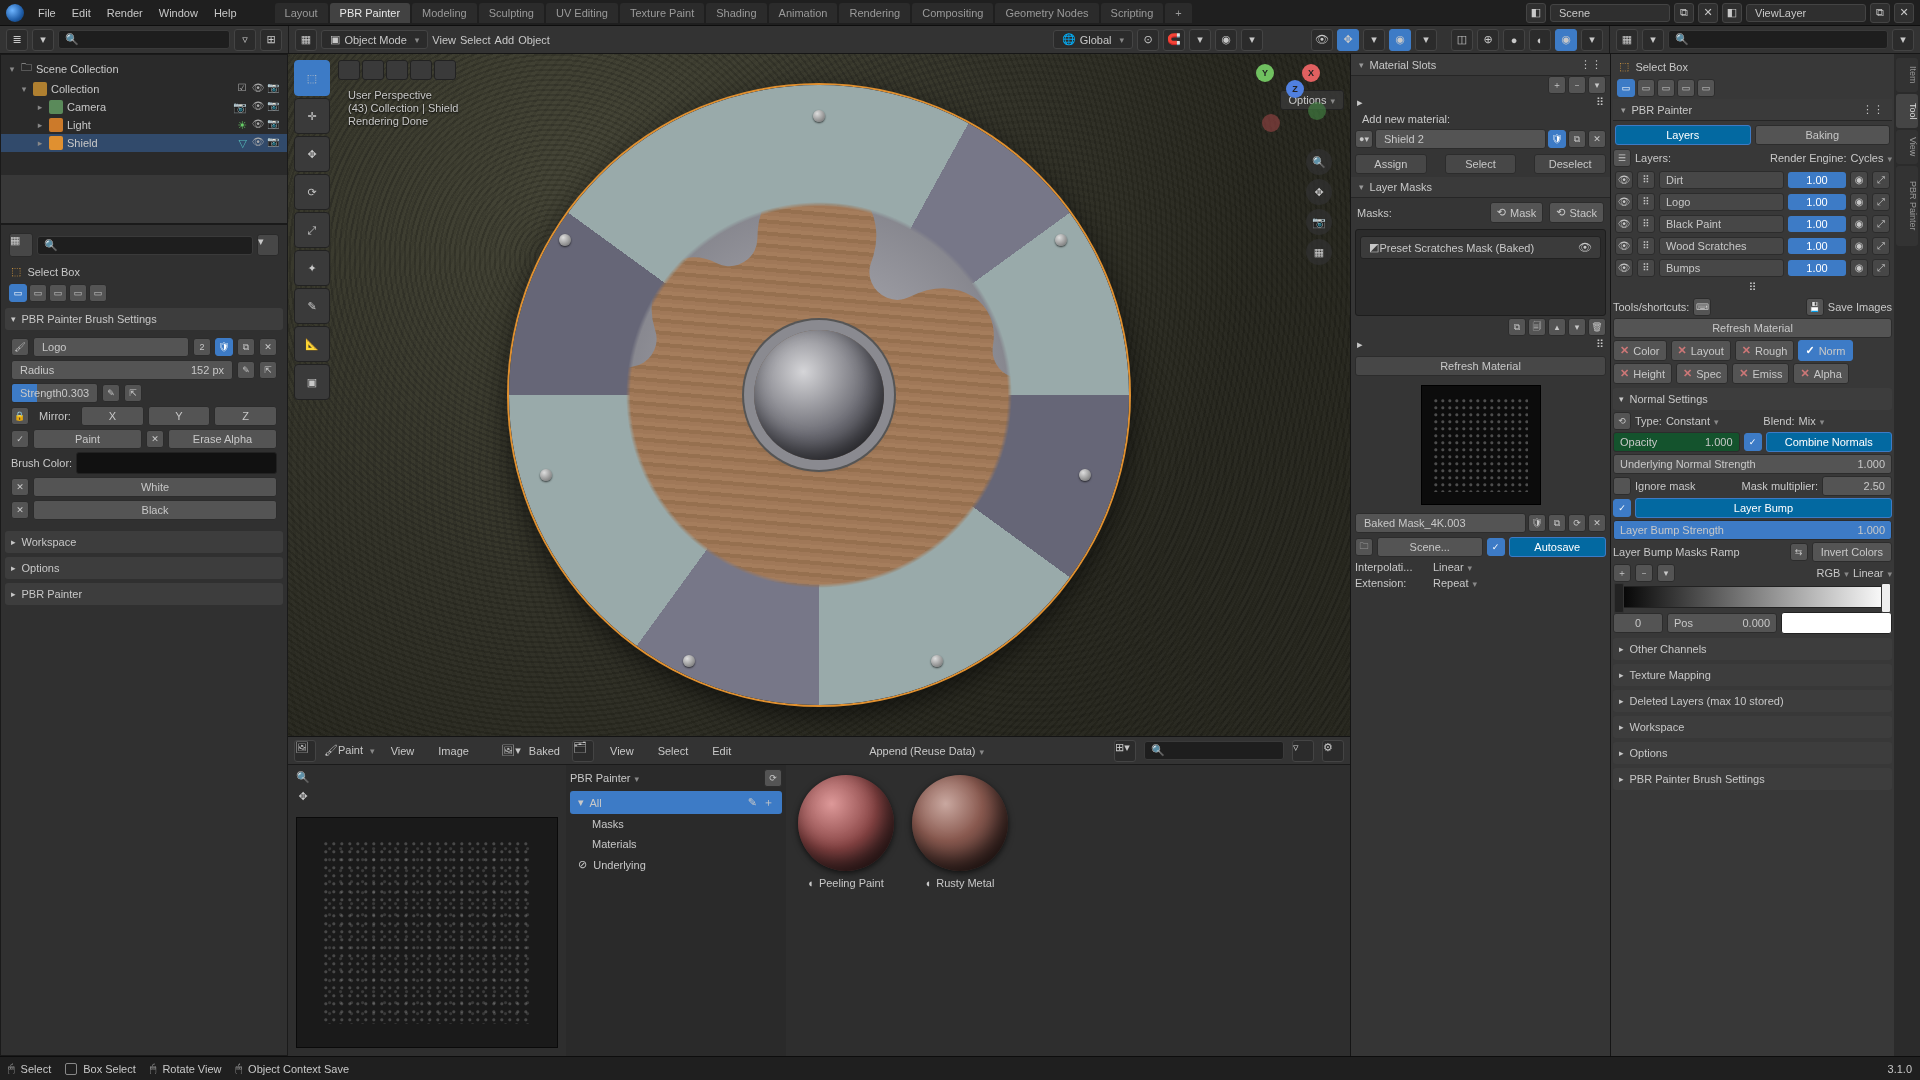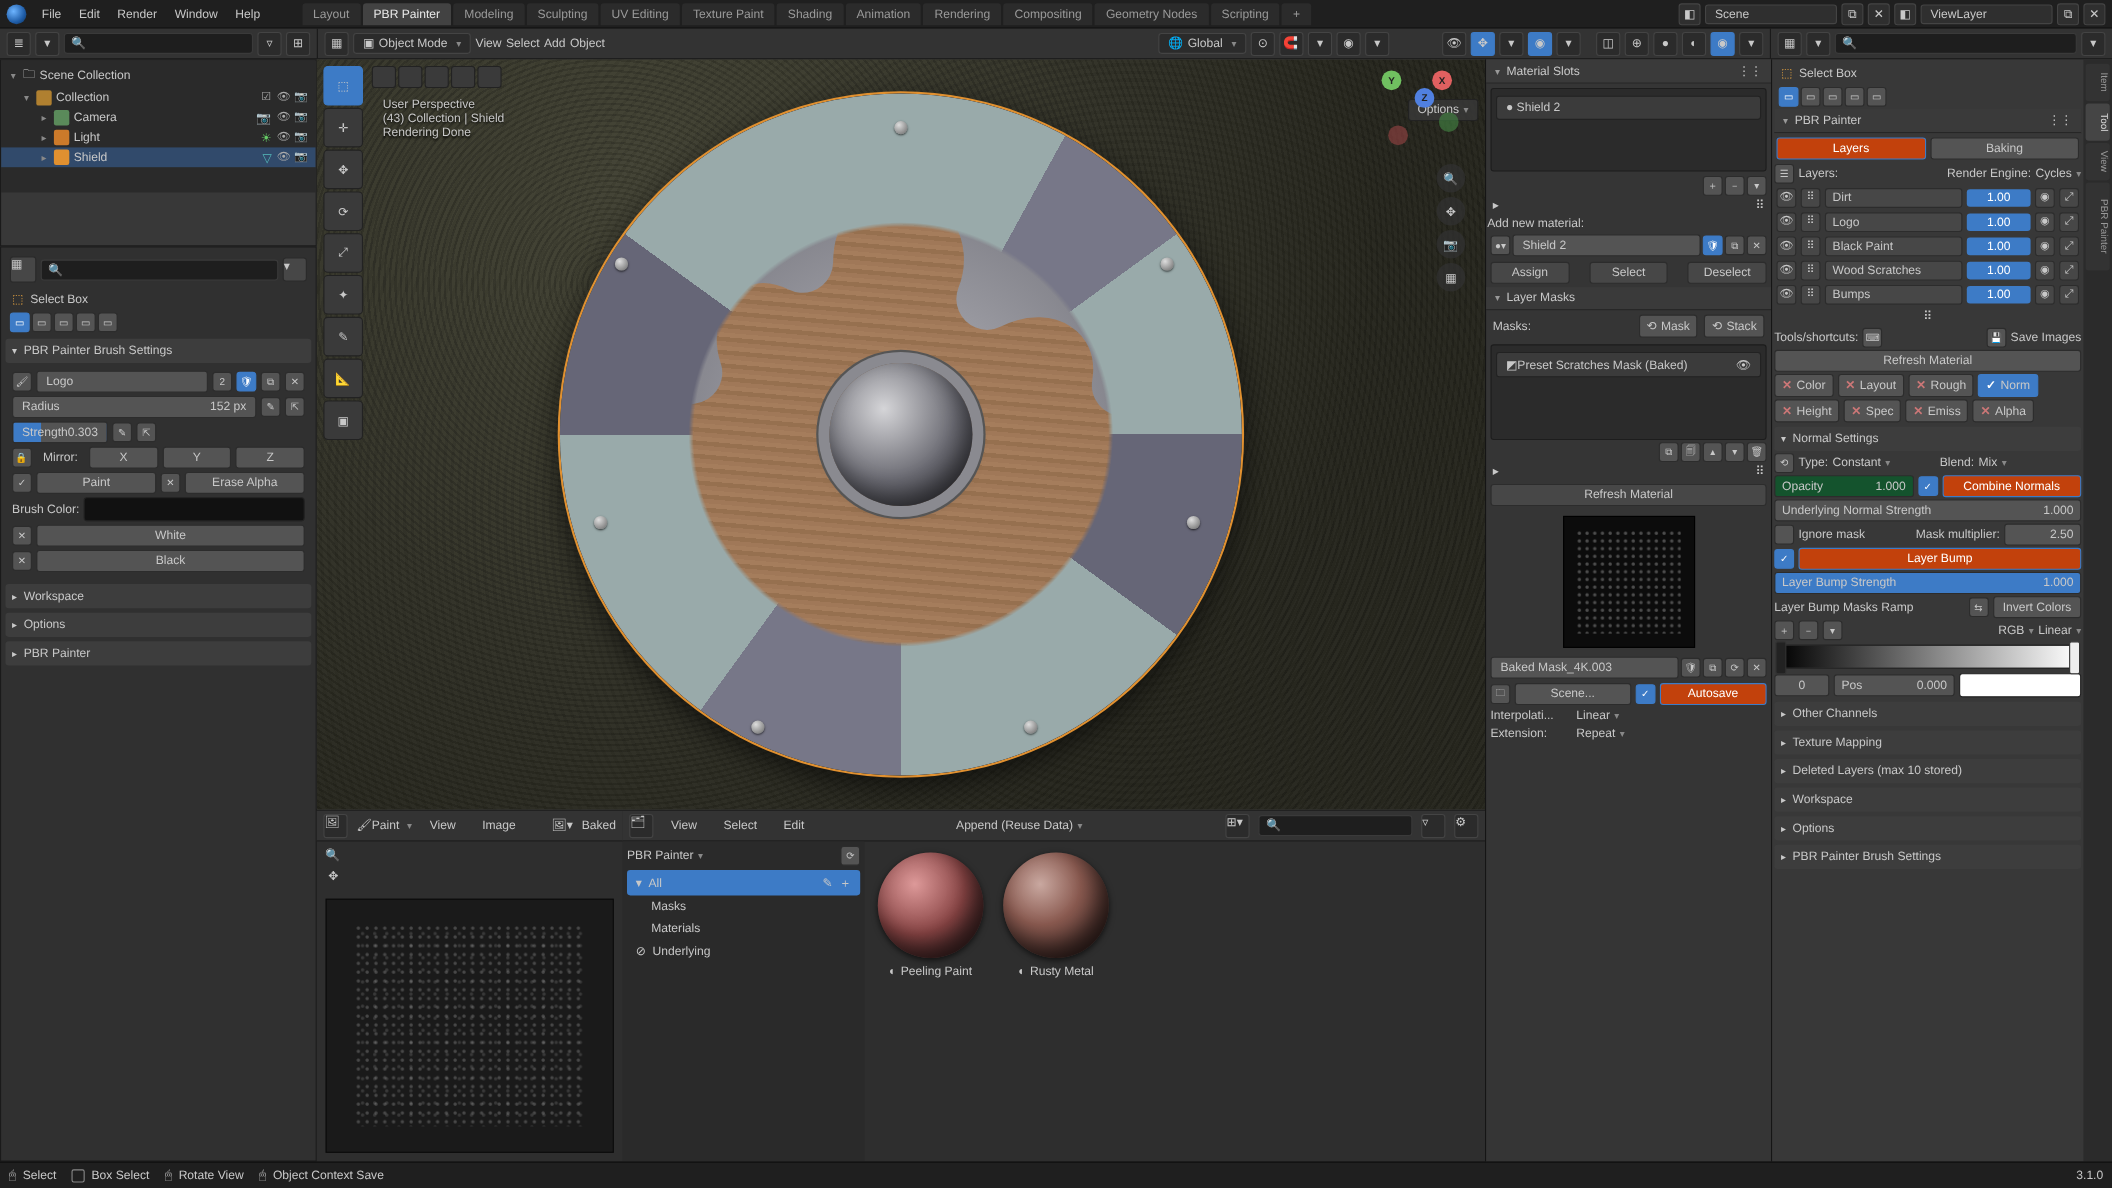--- a/index.html
+++ b/index.html
@@ -114,21 +114,21 @@
 .asset .sidetools{width:30px;display:flex;flex-direction:column;gap:6px;padding:6px 2px;align-items:center}
 
 
 .rcol{width:310px;background:#383838;border-left:1px solid #151515;display:flex}
 .rcol .tabsv{width:26px;background:#2b2b2b;display:flex;flex-direction:column;align-items:center;padding-top:4px;gap:2px}
 .rcol .tabsv .vt{width:22px;height:34px;background:#333;border-radius:3px;cursor:pointer;writing-mode:vertical-rl;text-align:center;font-size:9px;padding:4px 0;color:#999}
 .rcol .tabsv .vt.active{background:#454545;color:#ddd}
 .rcol .body{flex:1;overflow:auto;padding:2px}
 .prop-row{display:flex;align-items:center;gap:4px;margin:2px 0}
 .pill-btn{flex:1;background:#545454;border:1px solid #2c2c2c;border-radius:3px;padding:3px 6px;text-align:center;cursor:pointer}
-.pill-btn.blue{background:#c2410c;border-color:#3d7bc6;color:#fff}
+.pill-btn.blue{background:#0369a1;border-color:#3d7bc6;color:#fff}
 .pill-btn.half{flex:0 0 calc(50% - 2px)}
 .num-field{background:#545454;border:1px solid #2c2c2c;border-radius:3px;padding:3px 6px;display:flex;justify-content:space-between;flex:1}
 .chip{background:#545454;border:1px solid #2c2c2c;border-radius:3px;padding:3px 6px;display:flex;align-items:center;gap:4px;cursor:pointer}
 .chip .x{color:#c77;font-weight:bold}
 .chip.on{background:#3d7bc6;border-color:#3d7bc6;color:#fff}
 .chip.on .x{color:#fff}
 
 .layer-row{display:flex;align-items:center;gap:4px;padding:2px 2px}
 .layer-row .eye,.layer-row .grab{width:18px;height:18px;background:#474747;border:1px solid #2c2c2c;border-radius:3px;text-align:center;font-size:10px;line-height:16px;cursor:pointer}
 .layer-row .name{flex:1;background:#474747;border:1px solid #2c2c2c;border-radius:3px;padding:2px 6px}
@@ -536,36 +536,31 @@
     </div>
   </div>
 
   <div class="midprops">
     <div class="panel-header">
         <span class="chev">▾</span>
         <span>Material Slots</span>
         <span style="flex:1"></span>
         <span>⋮⋮</span>
       </div>
-    <div class="matslot">
-      <div class="slot"><span>●</span> <span>Shield 2</span></div>
-      <div style="height:40px"></div>
-      <div style="position:absolute;right:268px"></div>
-    </div>
     <div class="row" style="justify-content:flex-end;gap:2px;padding:0 4px">
       <div class="checkbtn">＋</div>
       <div class="checkbtn">－</div>
       <div class="checkbtn">▾</div>
     </div>
     <div class="row" style="padding:2px 6px;gap:2px">
       <span>▸</span>
         <span style="flex:1"></span>
         <span>⠿</span>
     </div>
-    <div style="padding:2px 1px"><span>Add new material:</span></div>
+    <div style="padding:2px 11px"><span>Add new material:</span></div>
     <div class="row" style="padding:2px 4px;gap:2px">
       <div class="checkbtn">●▾</div>
       <div class="ts-field" style="flex:1">
           <span>Shield 2</span>
         </div>
       <div class="checkbtn on">🛡</div>
       <div class="checkbtn">⧉</div>
       <div class="checkbtn">✕</div>
     </div>
     <div class="triple">

